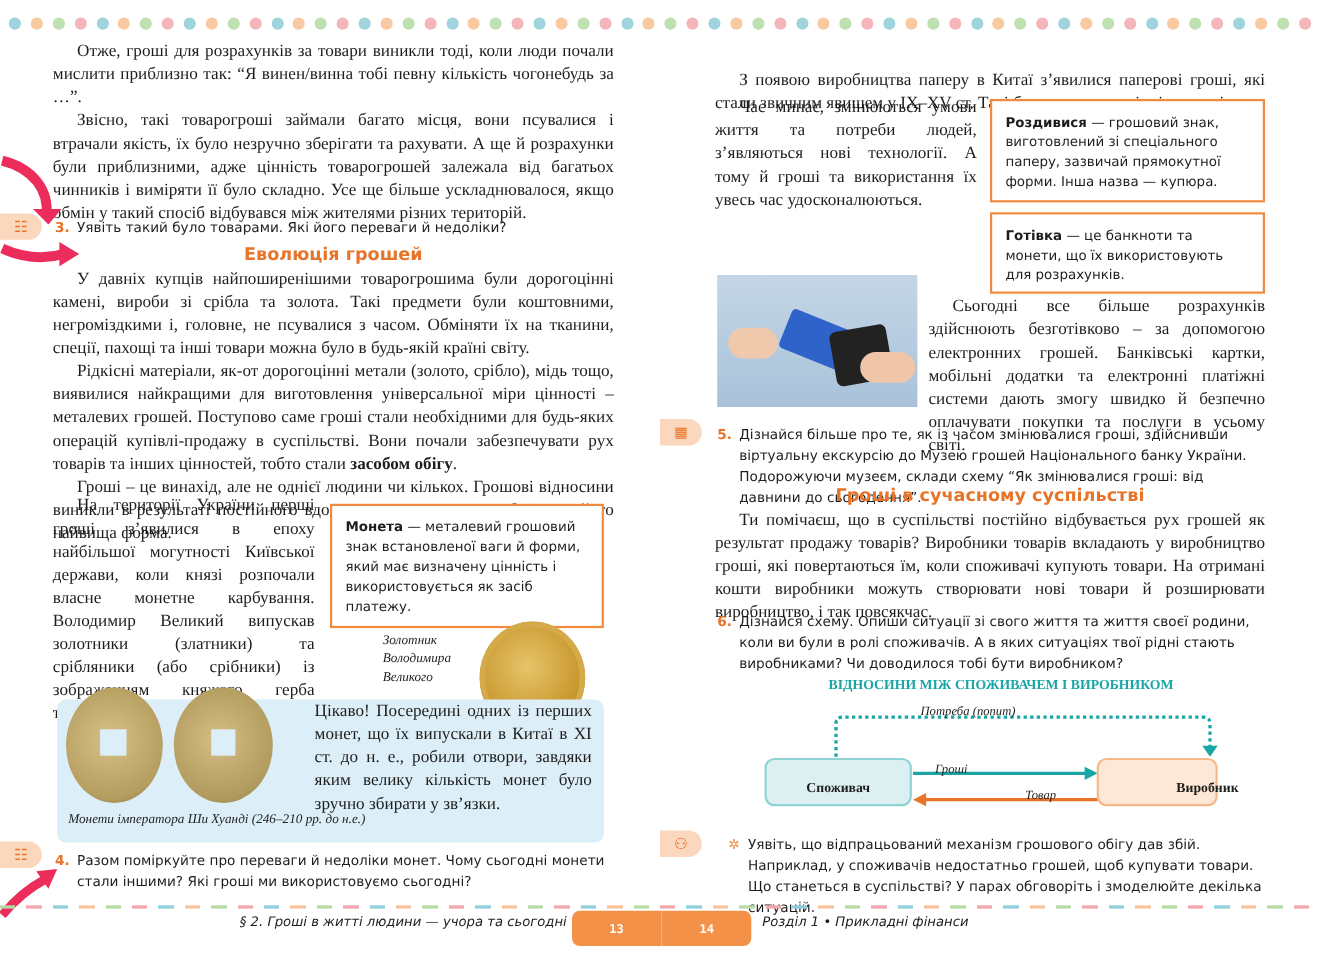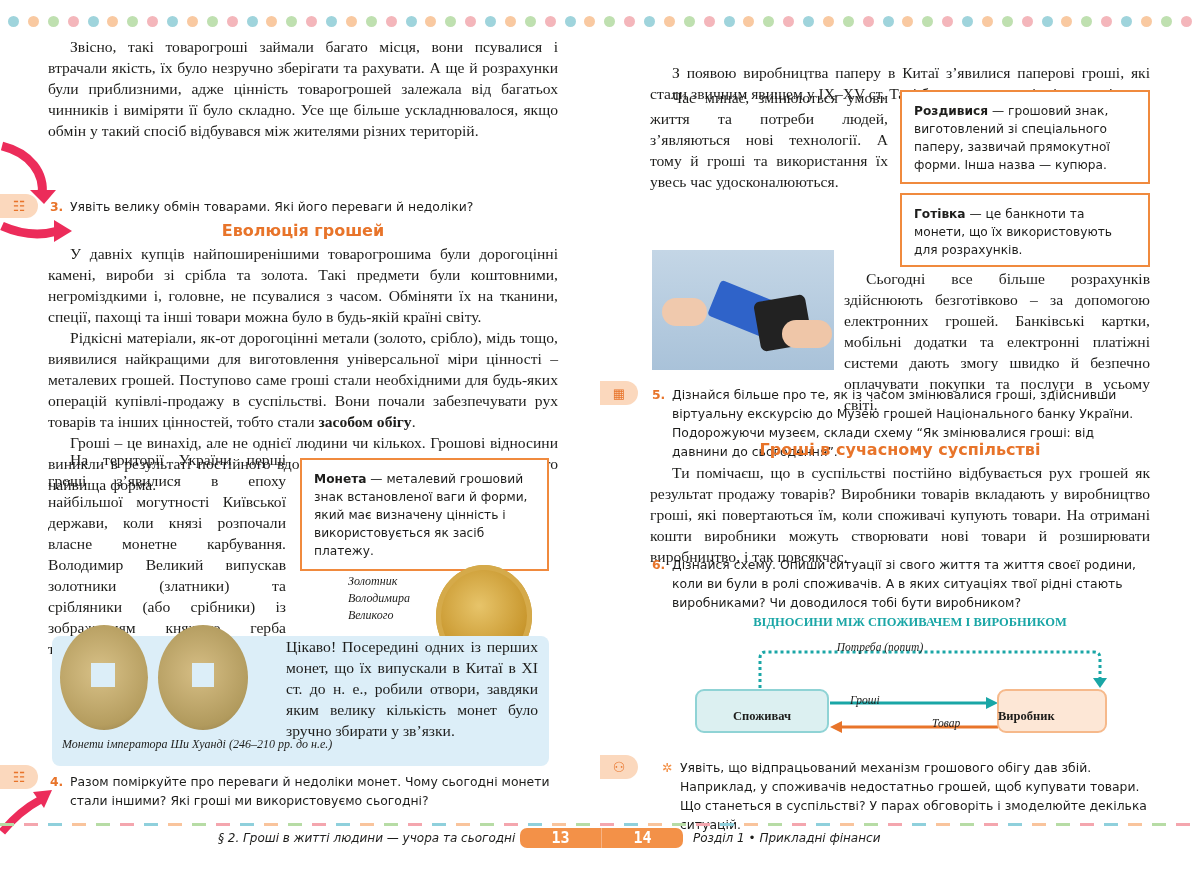--- a/index.html
+++ b/index.html
@@ -12,21 +12,21 @@
   .sans{font-family:Liberation Serif, serif;}
   .task{font-family:"DejaVu Sans","Liberation Sans",sans-serif;font-size:12.4px;line-height:19px;}
   .task .num{color:#e8742a;font-weight:bold;display:inline-block;width:20px;}
   .task .txt{display:inline-block;vertical-align:top;}
   .heading{font-family:"DejaVu Sans","Liberation Sans",sans-serif;color:#e8742a;font-weight:bold;font-size:16px;text-align:center;}
   .defbox{position:absolute;border:2.5px solid #f08a3e;background:#fff;font-family:"DejaVu Sans","Liberation Sans",sans-serif;font-size:12.2px;line-height:18px;padding:10px 12px;box-sizing:border-box;}
   .defbox b{font-weight:bold;}
   .tab{position:absolute;background:#fbd8bd;border-radius:0 14px 14px 0;display:flex;align-items:center;justify-content:center;color:#e8742a;}
   .footer-line{position:absolute;top:823px;left:0;width:1200px;height:3px;}
   .footer-txt{font-family:"DejaVu Sans","Liberation Sans",sans-serif;font-style:italic;font-size:12px;}
-  .pagebar{position:absolute;top:828px;left:520px;width:163px;height:20px;background:#f39148;border-radius:7px;display:flex;color:#fff;font-family:"DejaVu Sans Mono","Liberation Mono",monospace;font-weight:bold;font-size:15px;}
+  .pagebar{position:absolute;top:828px;left:520px;width:163px;height:32px;background:#f39148;border-radius:7px;display:flex;color:#fff;font-family:"DejaVu Sans Mono","Liberation Mono",monospace;font-weight:bold;font-size:11px;}
   .pagebar div{flex:1;display:flex;align-items:center;justify-content:center;}
   .pagebar div:first-child{border-right:1px solid #f7b385;}
   .coin{position:absolute;border-radius:50%;}
   .infobox{position:absolute;left:52px;top:636px;width:497px;height:130px;background:#dceef8;border-radius:8px;}
 </style>
 </head>
 <body>
 
 <div class="dots" id="dots">
     <span style="background: rgb(159, 212, 220);"></span>
@@ -85,35 +85,36 @@
     <span style="background: rgb(249, 201, 161);"></span>
     <span style="background: rgb(191, 224, 176);"></span>
     <span style="background: rgb(244, 182, 187);"></span>
     <span style="background: rgb(159, 212, 220);"></span>
     <span style="background: rgb(249, 201, 161);"></span>
     <span style="background: rgb(191, 224, 176);"></span>
     <span style="background: rgb(244, 182, 187);"></span>
   </div>
 
 <div class="abs serif" style="left:48px;top:36px;width:510px;">
+  <p>Отже, гроші для розрахунків за товари виникли тоді, коли люди почали мислити приблизно так: “Я винен/винна тобі певну кількість чогонебудь за …”.</p>
   <p>Звісно, такі товарогроші займали багато місця, вони псувалися і втрачали якість, їх було незручно зберігати та рахувати. А ще й розрахунки були приблизними, адже цінність товарогрошей залежала від багатьох чинників і виміряти її було складно. Усе ще більше ускладнювалося, якщо обмін у такий спосіб відбувався між жителями різних територій.</p>
 </div>
 
 <svg class="abs" style="left:0;top:138px;" width="75" height="110">
   <path d="M2 8 C 30 15, 45 35, 42 58" stroke="#ec2c5a" stroke-width="9" fill="none"></path>
   <polygon points="30,52 56,52 44,66" fill="#ec2c5a"></polygon>
   <path d="M2 88 C 20 96, 40 98, 58 93" stroke="#ec2c5a" stroke-width="9" fill="none"></path>
   <polygon points="54,82 72,93 54,104" fill="#ec2c5a"></polygon>
 </svg>
 
 <div class="tab" style="left:0;top:194px;width:38px;height:24px;">
   <span style="font-size:14px;">☷</span>
 </div>
 <div class="abs task" style="left:50px;top:197px;width:510px;">
-  <span class="num">3.</span><span class="txt" style="width:480px">Уявіть велику обмін товарами. Які його переваги й недоліки?</span>
+  <span class="num">3.</span><span class="txt" style="width:480px">Уявіть такий було товарами. Які його переваги й недоліки?</span>
 </div>
 
 <div class="abs heading" style="left:48px;top:221px;width:510px;">Еволюція грошей</div>
 
 <div class="abs serif" style="left:48px;top:243px;width:510px;">
   <p>У давніх купців найпоширенішими товарогрошима були дорогоцінні камені, вироби зі срібла та золота. Такі предмети були коштовними, негроміздкими і, головне, не псувалися з часом. Обміняти їх на тканини, спеції, пахощі та інші товари можна було в будь-якій країні світу.</p>
   <p><span>Рідкісні матеріали, як-от дорогоцінні метали (золото, срібло), мідь тощо, виявилися найкращими для виготовлення універсальної міри цінності – металевих грошей. Поступово саме гроші стали необхідними для будь-яких операцій купівлі-продажу в суспільстві. Вони почали забезпечувати рух товарів та інших цінностей, тобто стали </span><b>засобом обігу</b><span>.</span></p>
   <p>Гроші – це винахід, але не однієї людини чи кількох. Грошові відносини виникли в результаті постійного вдосконалення товарного обміну як його найвища форма.</p>
 </div>
 
@@ -202,21 +203,21 @@
   <path d="M80 58 L80 28 Q80 22 86 22 L414 22 Q420 22 420 28 L420 50" stroke="#1aa6a6" stroke-width="3" stroke-dasharray="3,3" fill="none"></path>
   <polygon points="413,48 427,48 420,58" fill="#1aa6a6"></polygon>
   <line x1="150" y1="73" x2="308" y2="73" stroke="#1aa6a6" stroke-width="3"></line>
   <polygon points="306,67 318,73 306,79" fill="#1aa6a6"></polygon>
   <line x1="160" y1="97" x2="318" y2="97" stroke="#e8742a" stroke-width="3"></line>
   <polygon points="162,91 150,97 162,103" fill="#e8742a"></polygon>
   <rect x="16" y="60" width="132" height="42" rx="8" fill="#dcf0f1" stroke="#8fd3d5" stroke-width="2"></rect>
   <rect x="318" y="60" width="108" height="42" rx="8" fill="#fde7d6" stroke="#f6b98b" stroke-width="2"></rect>
 </svg>
 <div class="abs sans" style="left:696px;top:709px;width:132px;text-align:center;font-weight:bold;font-size:12.5px;">Споживач</div>
-<div class="abs sans" style="left:998px;top:709px;width:128px;text-align:left;font-weight:bold;font-size:12.5px;">Виробник</div>
+<div class="abs sans" style="left:998px;top:709px;width:128px;text-align:right;font-weight:bold;font-size:12.5px;">Виробник</div>
 <div class="abs sans" style="left:780px;top:641px;width:200px;text-align:center;font-style:italic;font-size:11.5px;">Потреба (попит)</div>
 <div class="abs sans" style="left:850px;top:694px;font-style:italic;font-size:11.5px;">Гроші</div>
 <div class="abs sans" style="left:932px;top:717px;font-style:italic;font-size:11.5px;">Товар</div>
 
 <div class="tab" style="left:600px;top:755px;width:38px;height:24px;">
   <span style="font-size:14px;">⚇</span>
 </div>
 <div class="abs task" style="left:662px;top:758px;width:490px;">
   <span style="color:#f39148;display:inline-block;width:18px;">✲</span><span class="txt" style="width:468px">Уявіть, що відпрацьований механізм грошового обігу дав збій. Наприклад, у споживачів недостатньо грошей, щоб купувати товари. Що станеться в суспільстві? У парах обговоріть і змоделюйте декілька ситуацій.</span>
 </div>

